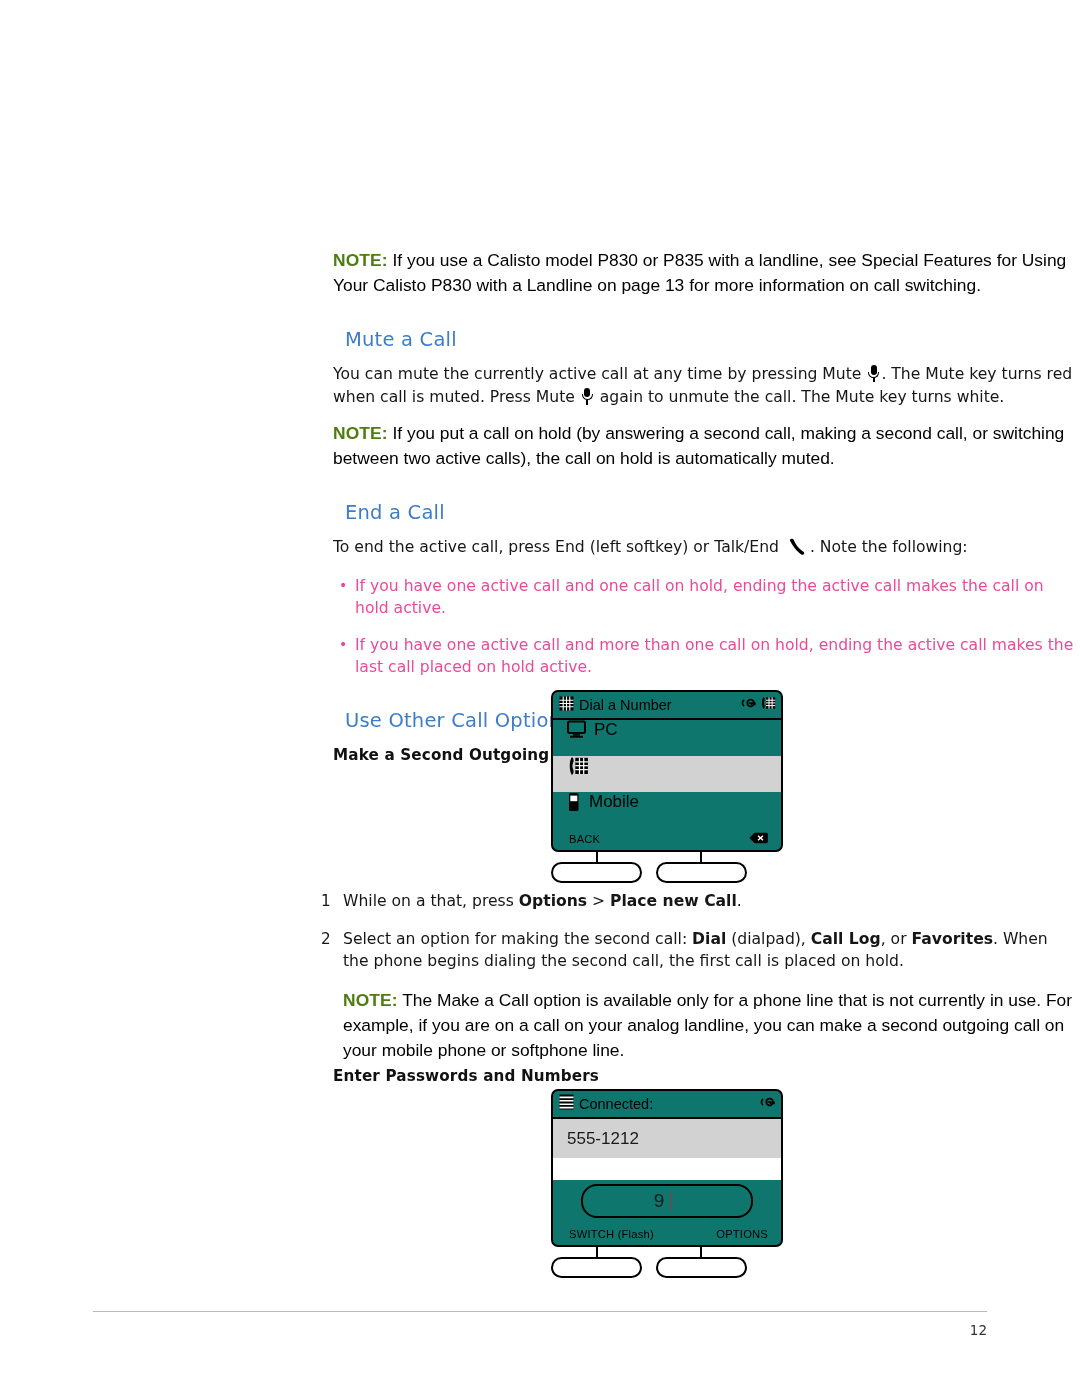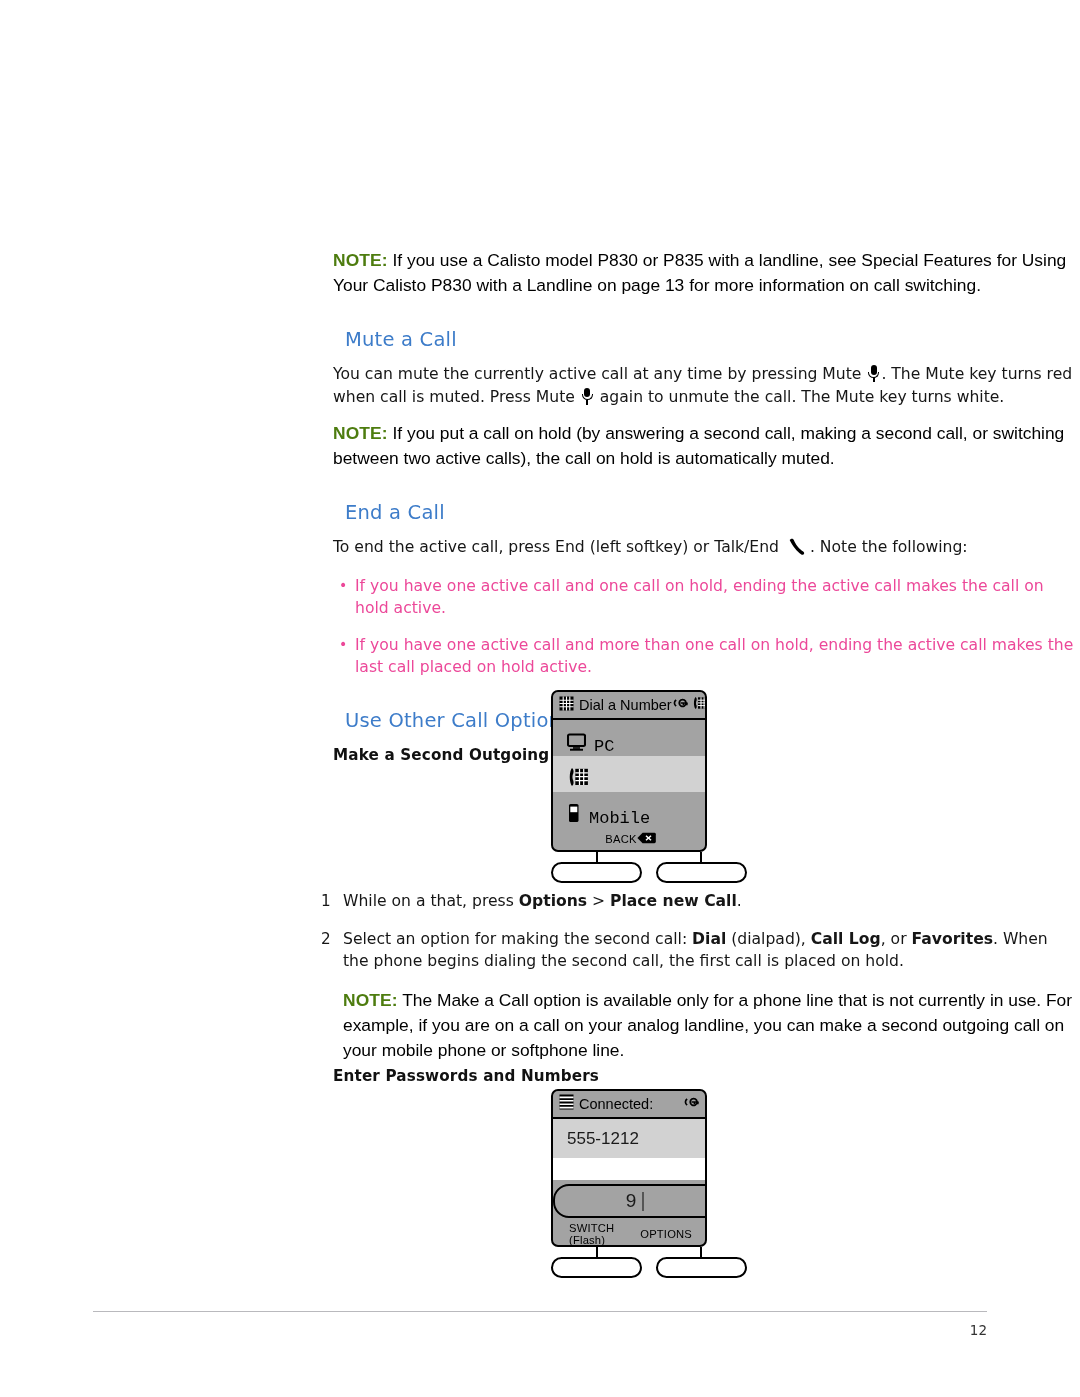--- a/index.html
+++ b/index.html
@@ -164,24 +164,24 @@
     width: 20px;
     height: 20px;
     margin: 0 3px;
   }
 
   
   .phone-fig {
     position: absolute;
   }
   .screen {
-    width: 156px;
+    width: 232px;
     border: 2.2px solid #000;
     border-radius: 7px;
-    background: #a3a3a3;
+    background: #0f766e;
     box-sizing: border-box;
     position: relative;
     overflow: hidden;
   }
   .scr-title {
     height: 26px;
     display: flex;
     align-items: center;
     padding: 0 5px 0 6px;
     border-bottom: 2.2px solid #000;
@@ -200,34 +200,34 @@
     align-items: center;
     gap: 3px;
   }
 
   .scr-body {
     position: relative;
   }
   .row {
     height: 36px;
     display: flex;
-    align-items: flex-end;
+    align-items: flex-start;
     padding-left: 14px;
     font-size: 17px;
-    font-family: Liberation Mono, monospace;
+    font-family: Liberation Sans, sans-serif;
     color: #000;
   }
   .row.sel { background: #d2d2d2; }
   .row .lab { margin-left: 8px; }
 
   .softrow {
     height: 22px;
     display: flex;
     align-items: center;
-    justify-content: center;
+    justify-content: space-between;
     padding: 0 13px 0 16px;
     font-size: 11.2px;
     font-family: "Liberation Sans", sans-serif;
     letter-spacing: .2px;
     color: #000;
   }
 
   .softkeys {
     display: flex;
     justify-content: space-between;

